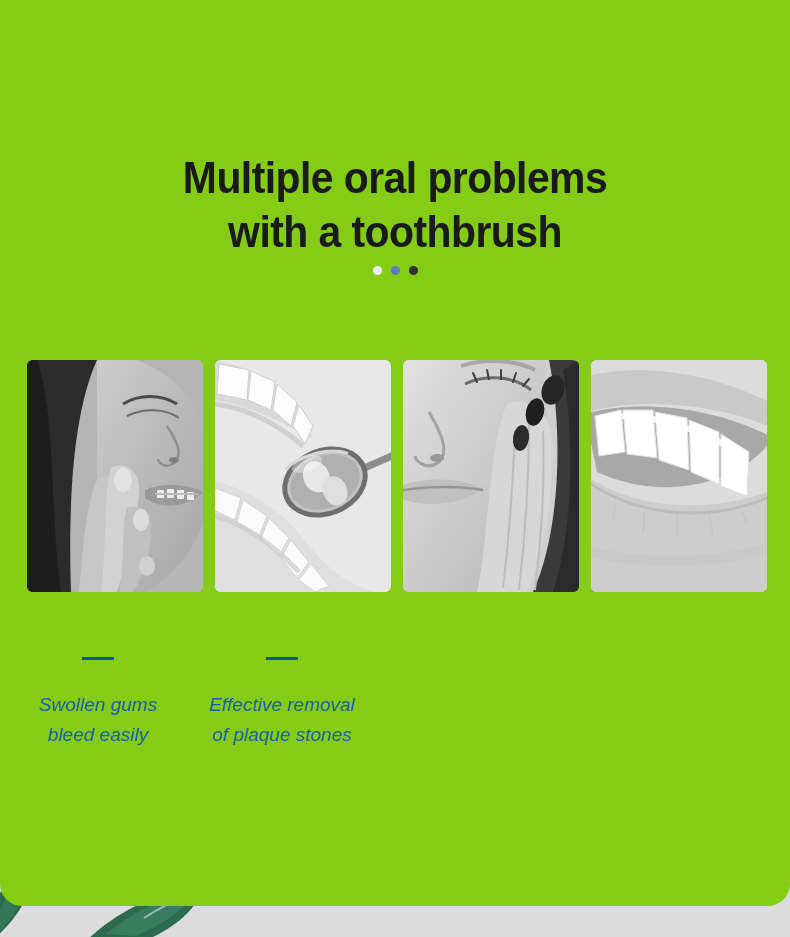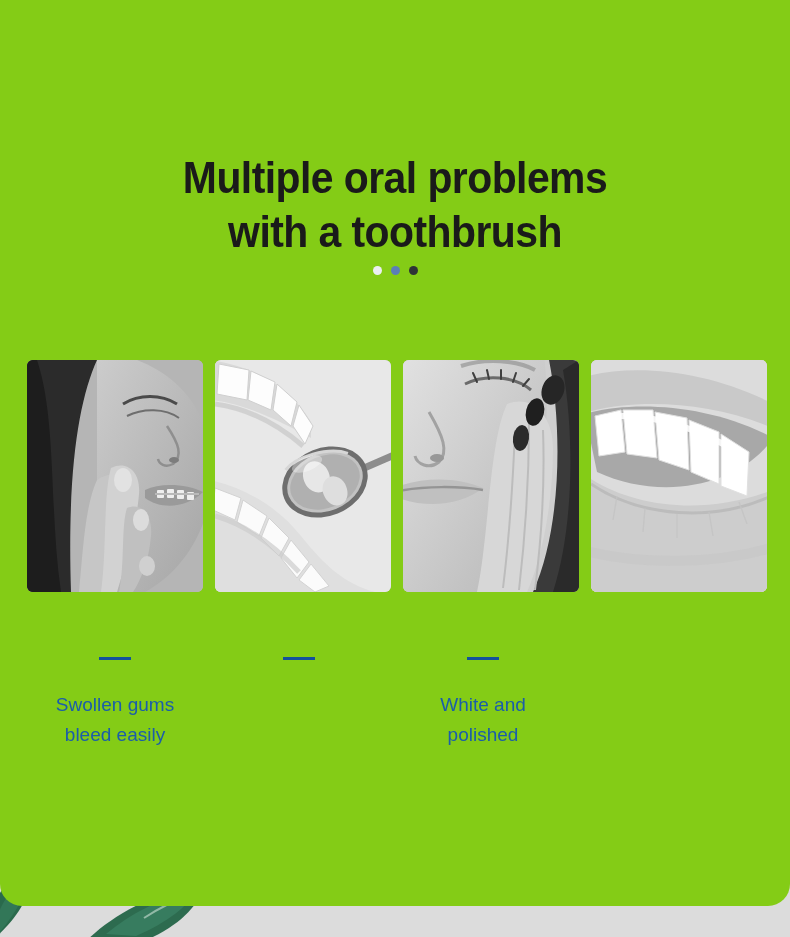--- a/index.html
+++ b/index.html
@@ -96,25 +96,26 @@
     overflow: hidden;
     position: relative;
     background: #bdbdbd;
     flex: 0 0 176px;
   }
   .card svg { display: block; width: 100%; height: 100%; }
 
   
   .captions {
     position: absolute;
-    left: 27px;
+    left: 10px;
     top: 650px;
     width: 736px;
     display: flex;
     gap: 8px;
+    font-style: italic;
   }
   .caption-col {
     width: 176px;
     flex: 0 0 176px;
     text-align: center;
   }
   .rule {
     width: 32px;
     height: 3px;
     background: #13519c;
@@ -327,24 +328,21 @@
   <div class="captions">
 
     <div class="caption-col">
       <div class="rule"></div>
       <div class="caption-text">Swollen gums
 bleed easily</div>
     </div>
 
     <div class="caption-col">
       <div class="rule"></div>
-    </div>
-
-
-    <div class="caption-col">
-      <div class="rule"></div>
-      <div class="caption-text">White and
-polished</div>
-    </div>
+      <div class="caption-text">Effective removal
+of plaque stones</div>
+    </div>
+
+
 
   </div>
 
 </div>
 
 </body></html>

